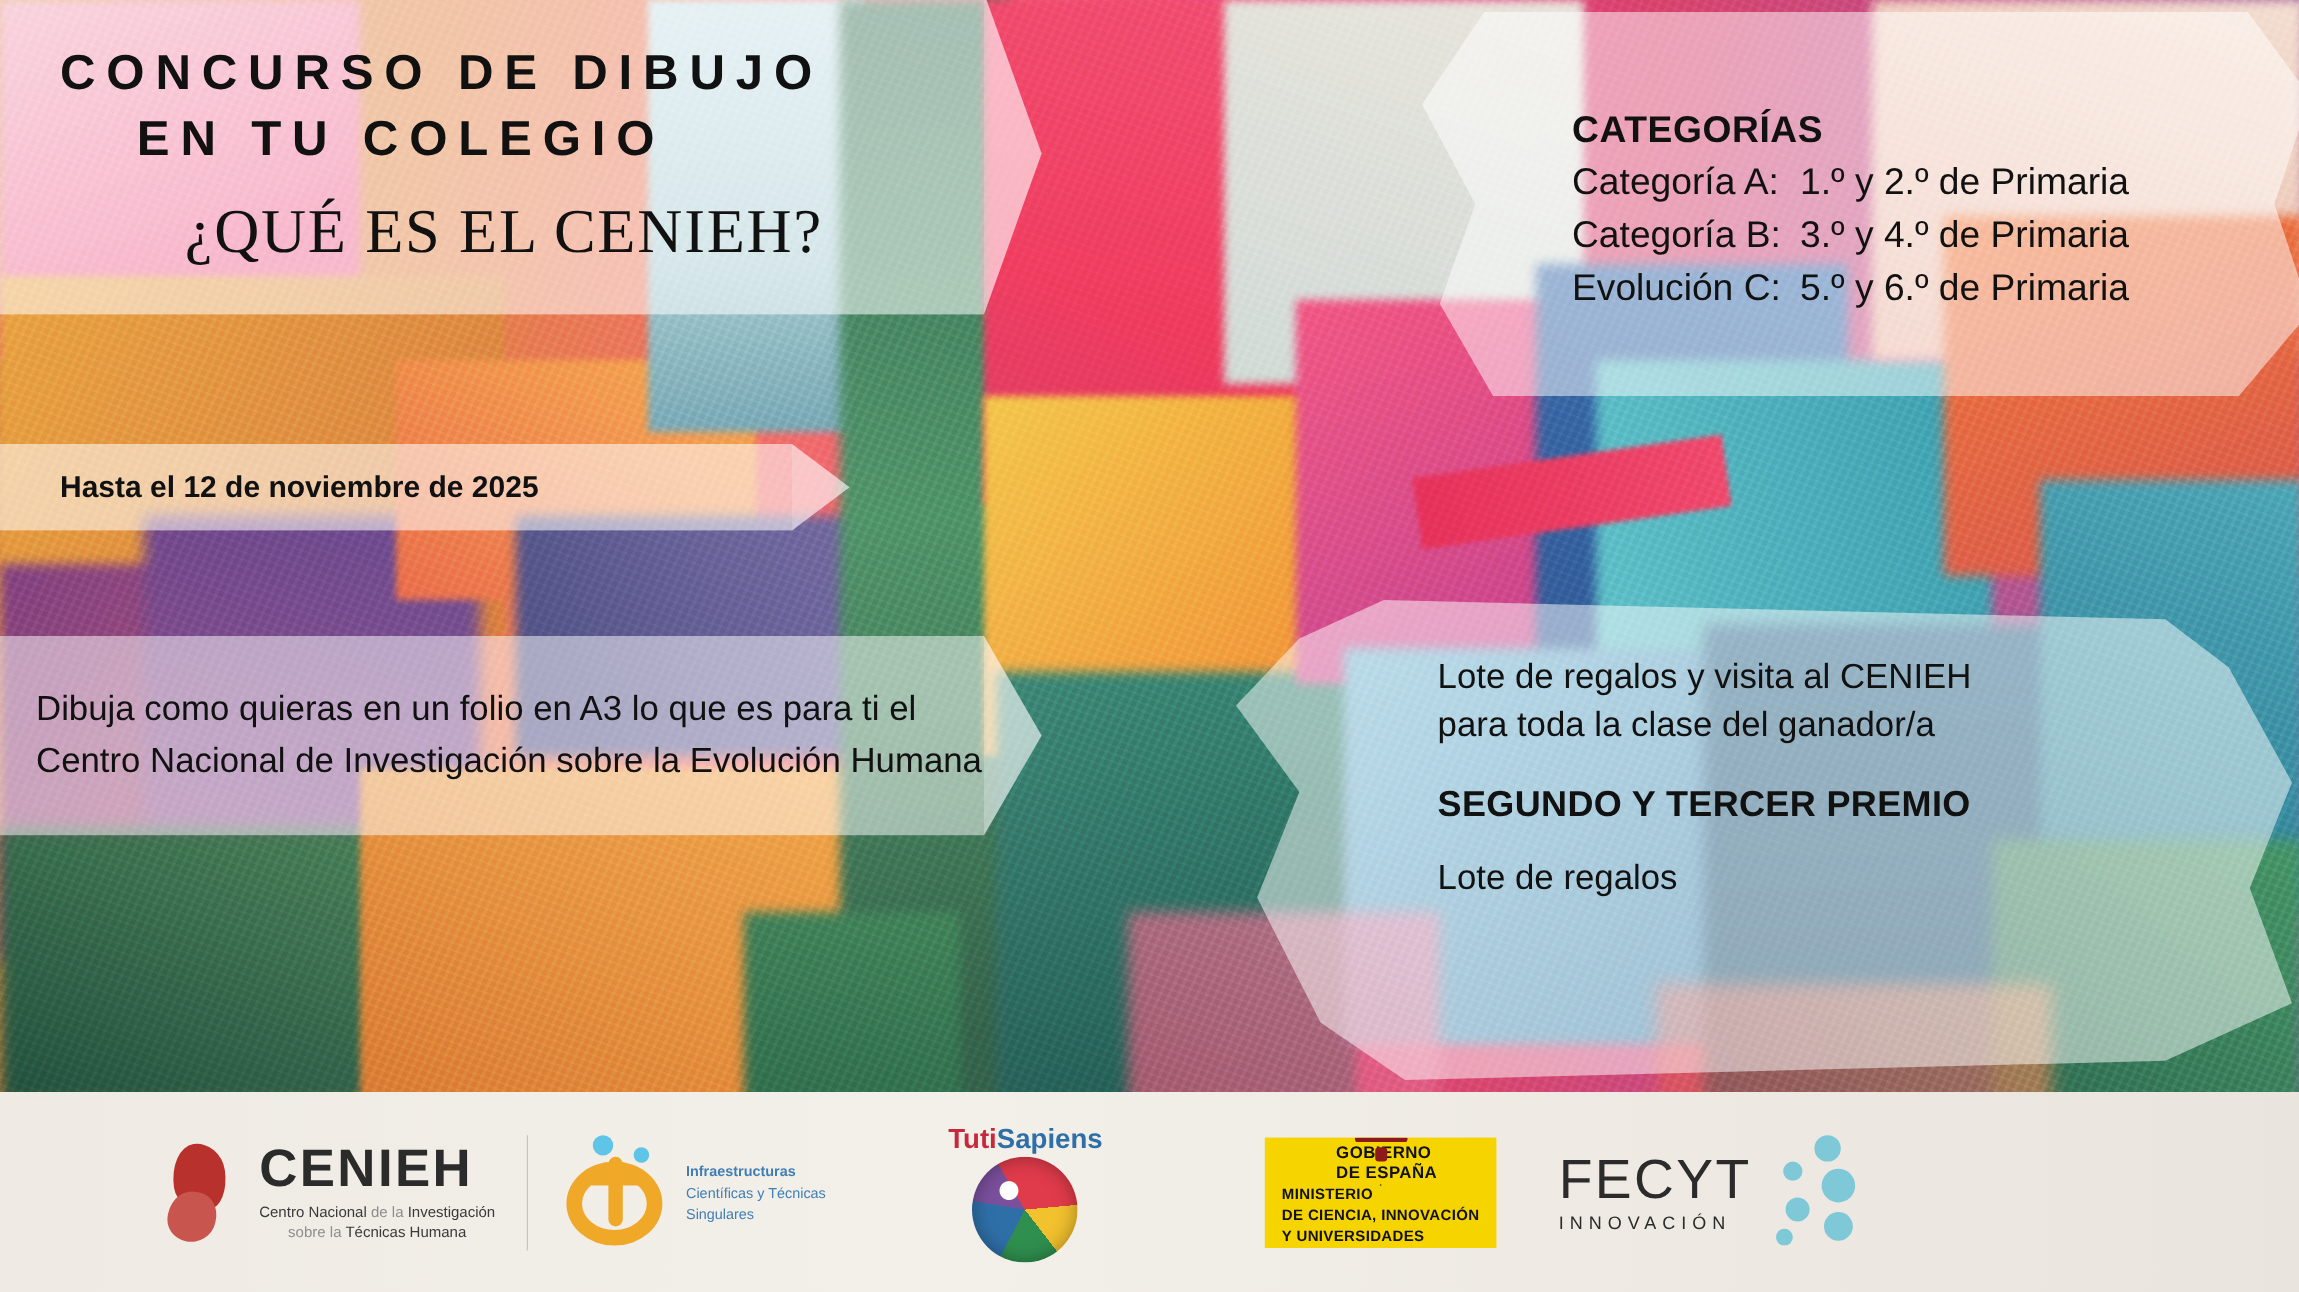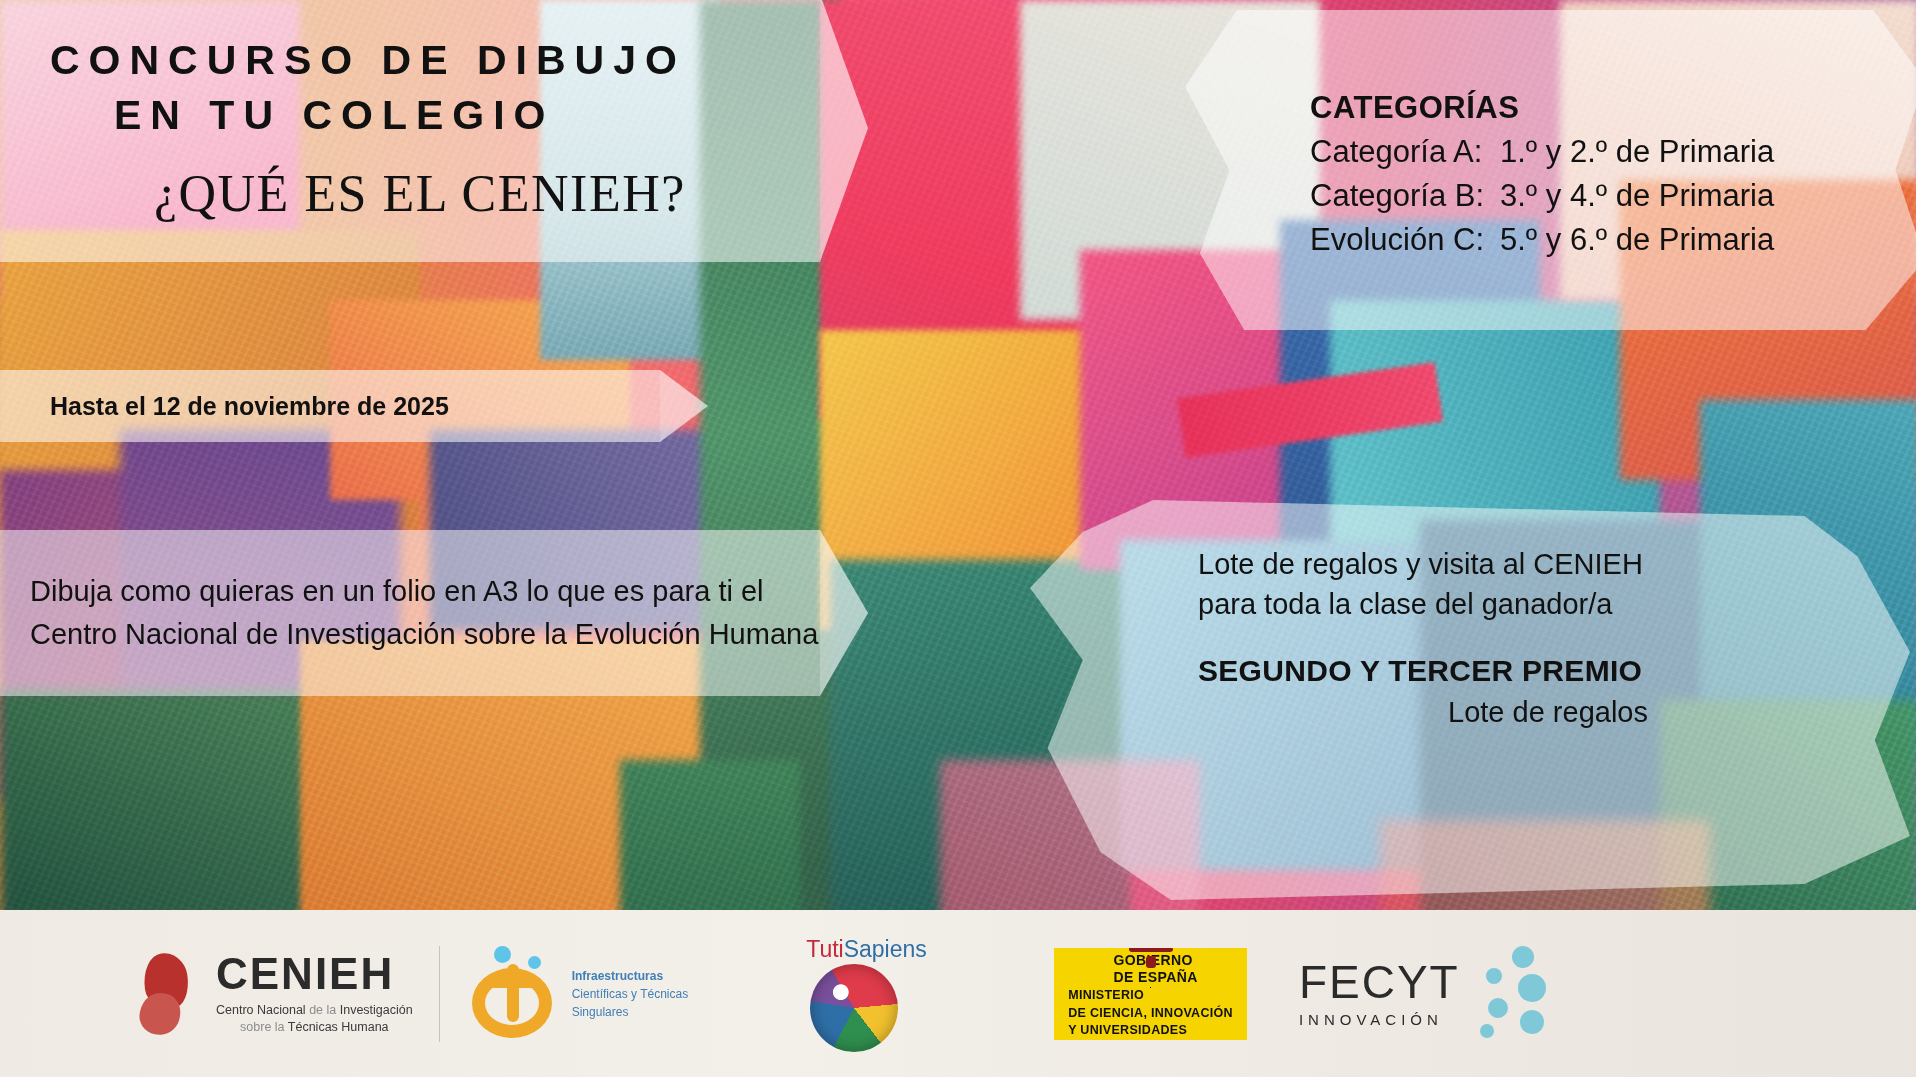--- a/index.html
+++ b/index.html
@@ -121,21 +121,21 @@
   .cat-text{position:absolute;left:1310px;top:90px;width:620px;}
   .cat-title{font-weight:bold;font-size:31px;color:#111;letter-spacing:.5px;}
   .cat-row{font-size:31px;color:#111;margin-top:8px;display:flex;}
   .cat-row .lbl{width:190px;}
   .cat-row .val{}
 
   .prize-text{position:absolute;left:1198px;top:530px;width:700px;}
   .prize-h{font-weight:bold;font-size:30px;color:#111;letter-spacing:.3px;}
   .prize-p{font-size:29px;color:#111;line-height:1.38;margin-top:14px;}
   .prize-h.second{margin-top:30px;}
-  .prize-p.small{margin-top:4px;text-align:center;}
+  .prize-p.small{margin-top:24px;}
 
   
   .footer{
     position:absolute;left:0;bottom:0;width:1916px;height:167px;
     background:linear-gradient(90deg,#efeae4 0%,#f3efe9 40%,#e9e4dd 100%);
     display:flex;align-items:center;padding-left:34px;
   }
   .footer .sep{width:1px;height:96px;background:#c8c3bc;margin:0 26px;}
 
   .f-cenieh{display:flex;align-items:center;margin-left:104px;}
@@ -154,21 +154,21 @@
   .ictes-mark .d1{left:28px;top:0px;width:17px;height:17px;background:#5ec4e8;}
   .ictes-mark .d2{left:62px;top:10px;width:13px;height:13px;background:#5ec4e8;}
   .ictes-mark .ring{position:absolute;left:6px;top:22px;width:80px;height:70px;border-radius:50%;
     border:13px solid #f0a829;box-sizing:border-box;}
   .ictes-mark .bar{position:absolute;left:22px;top:30px;width:50px;height:12px;background:#f0a829;border-radius:6px;}
   .ictes-mark .stem{position:absolute;left:41px;top:18px;width:12px;height:58px;background:#f0a829;border-radius:6px;}
   .ictes-txt{font-size:12px;color:#3f7fb5;line-height:1.5;margin-left:10px;}
   .ictes-txt b{color:#3f7fb5;}
 
   .f-tuti{position:relative;width:200px;height:120px;margin-left:96px;}
-  .tuti-word{font-size:23px;font-weight:normal;position:absolute;left:22px;top:2px;}
+  .tuti-word{font-size:23px;font-weight:bold;position:absolute;left:6px;top:2px;}
   .tuti-word .a{color:#c8283c;}
   .tuti-word .b{color:#2f6fa8;}
   .tuti-globe{position:absolute;left:26px;top:30px;width:88px;height:88px;border-radius:50%;
     background:
       radial-gradient(circle at 35% 32%, #ffffff 0 9%, rgba(255,255,255,0) 10%),
       conic-gradient(from 20deg,#e03b4a 0 18%,#f2c12e 18% 34%,#2f8f4e 34% 52%,#2f6fa8 52% 72%,#7a4f9c 72% 86%,#e03b4a 86% 100%);
     box-shadow:inset 0 0 16px rgba(0,0,0,.35);}
 
   .f-gob{display:flex;align-items:center;margin-left:70px;}
   .gob-box{background:#f5d400;display:flex;align-items:center;height:92px;padding:0 14px;flex-direction:column;}

